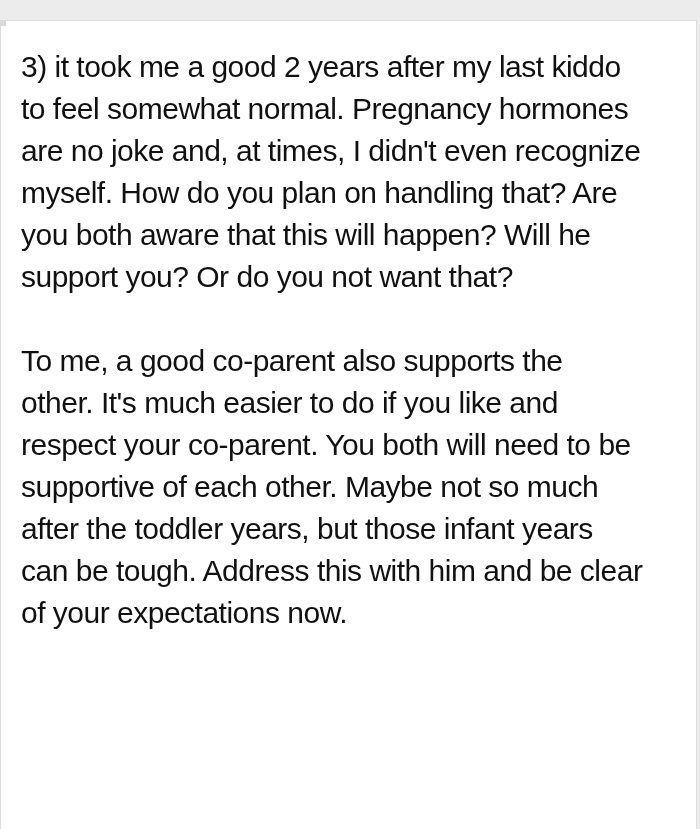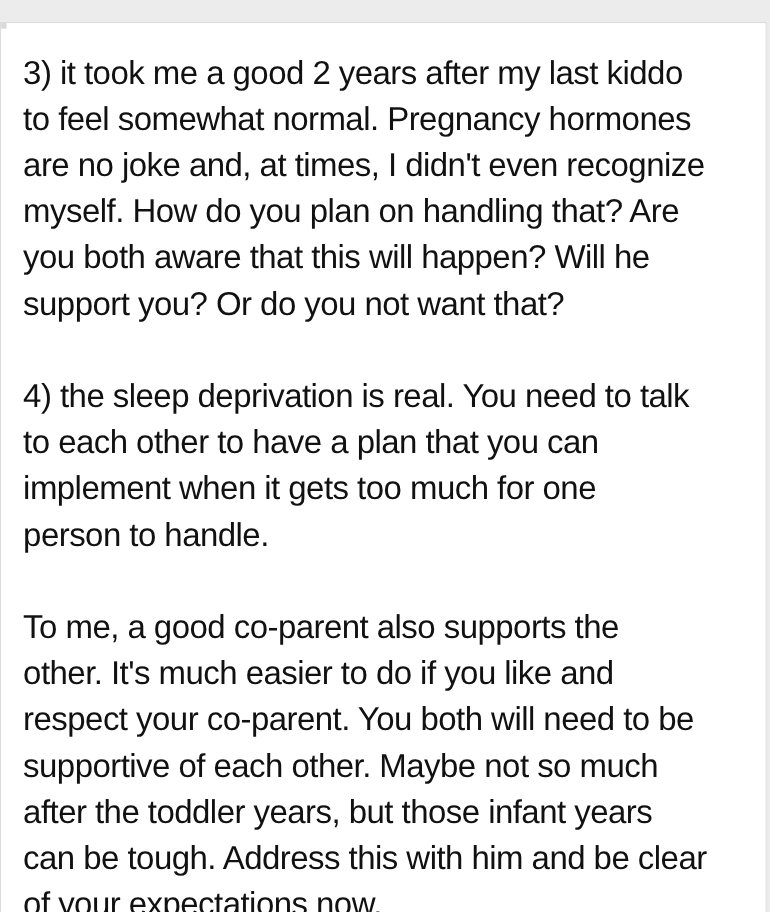--- a/index.html
+++ b/index.html
@@ -57,24 +57,20 @@
 
 <div class="post-card">
   <span class="corner-shade"></span>
   <div class="post-text">
     <p>3) it took me a good 2 years after my last kiddo
 to feel somewhat normal. Pregnancy hormones
 are no joke and, at times, I didn't even recognize
 myself. How do you plan on handling that? Are
 you both aware that this will happen? Will he
 support you? Or do you not want that?</p>
-    <p>4) the sleep deprivation is real. You need to talk
-to each other to have a plan that you can
-implement when it gets too much for one
-person to handle.</p>
     <p>To me, a good co-parent also supports the
 other. It's much easier to do if you like and
 respect your co-parent. You both will need to be
 supportive of each other. Maybe not so much
 after the toddler years, but those infant years
 can be tough. Address this with him and be clear
 of your expectations now.</p>
   </div>
 </div>
 

